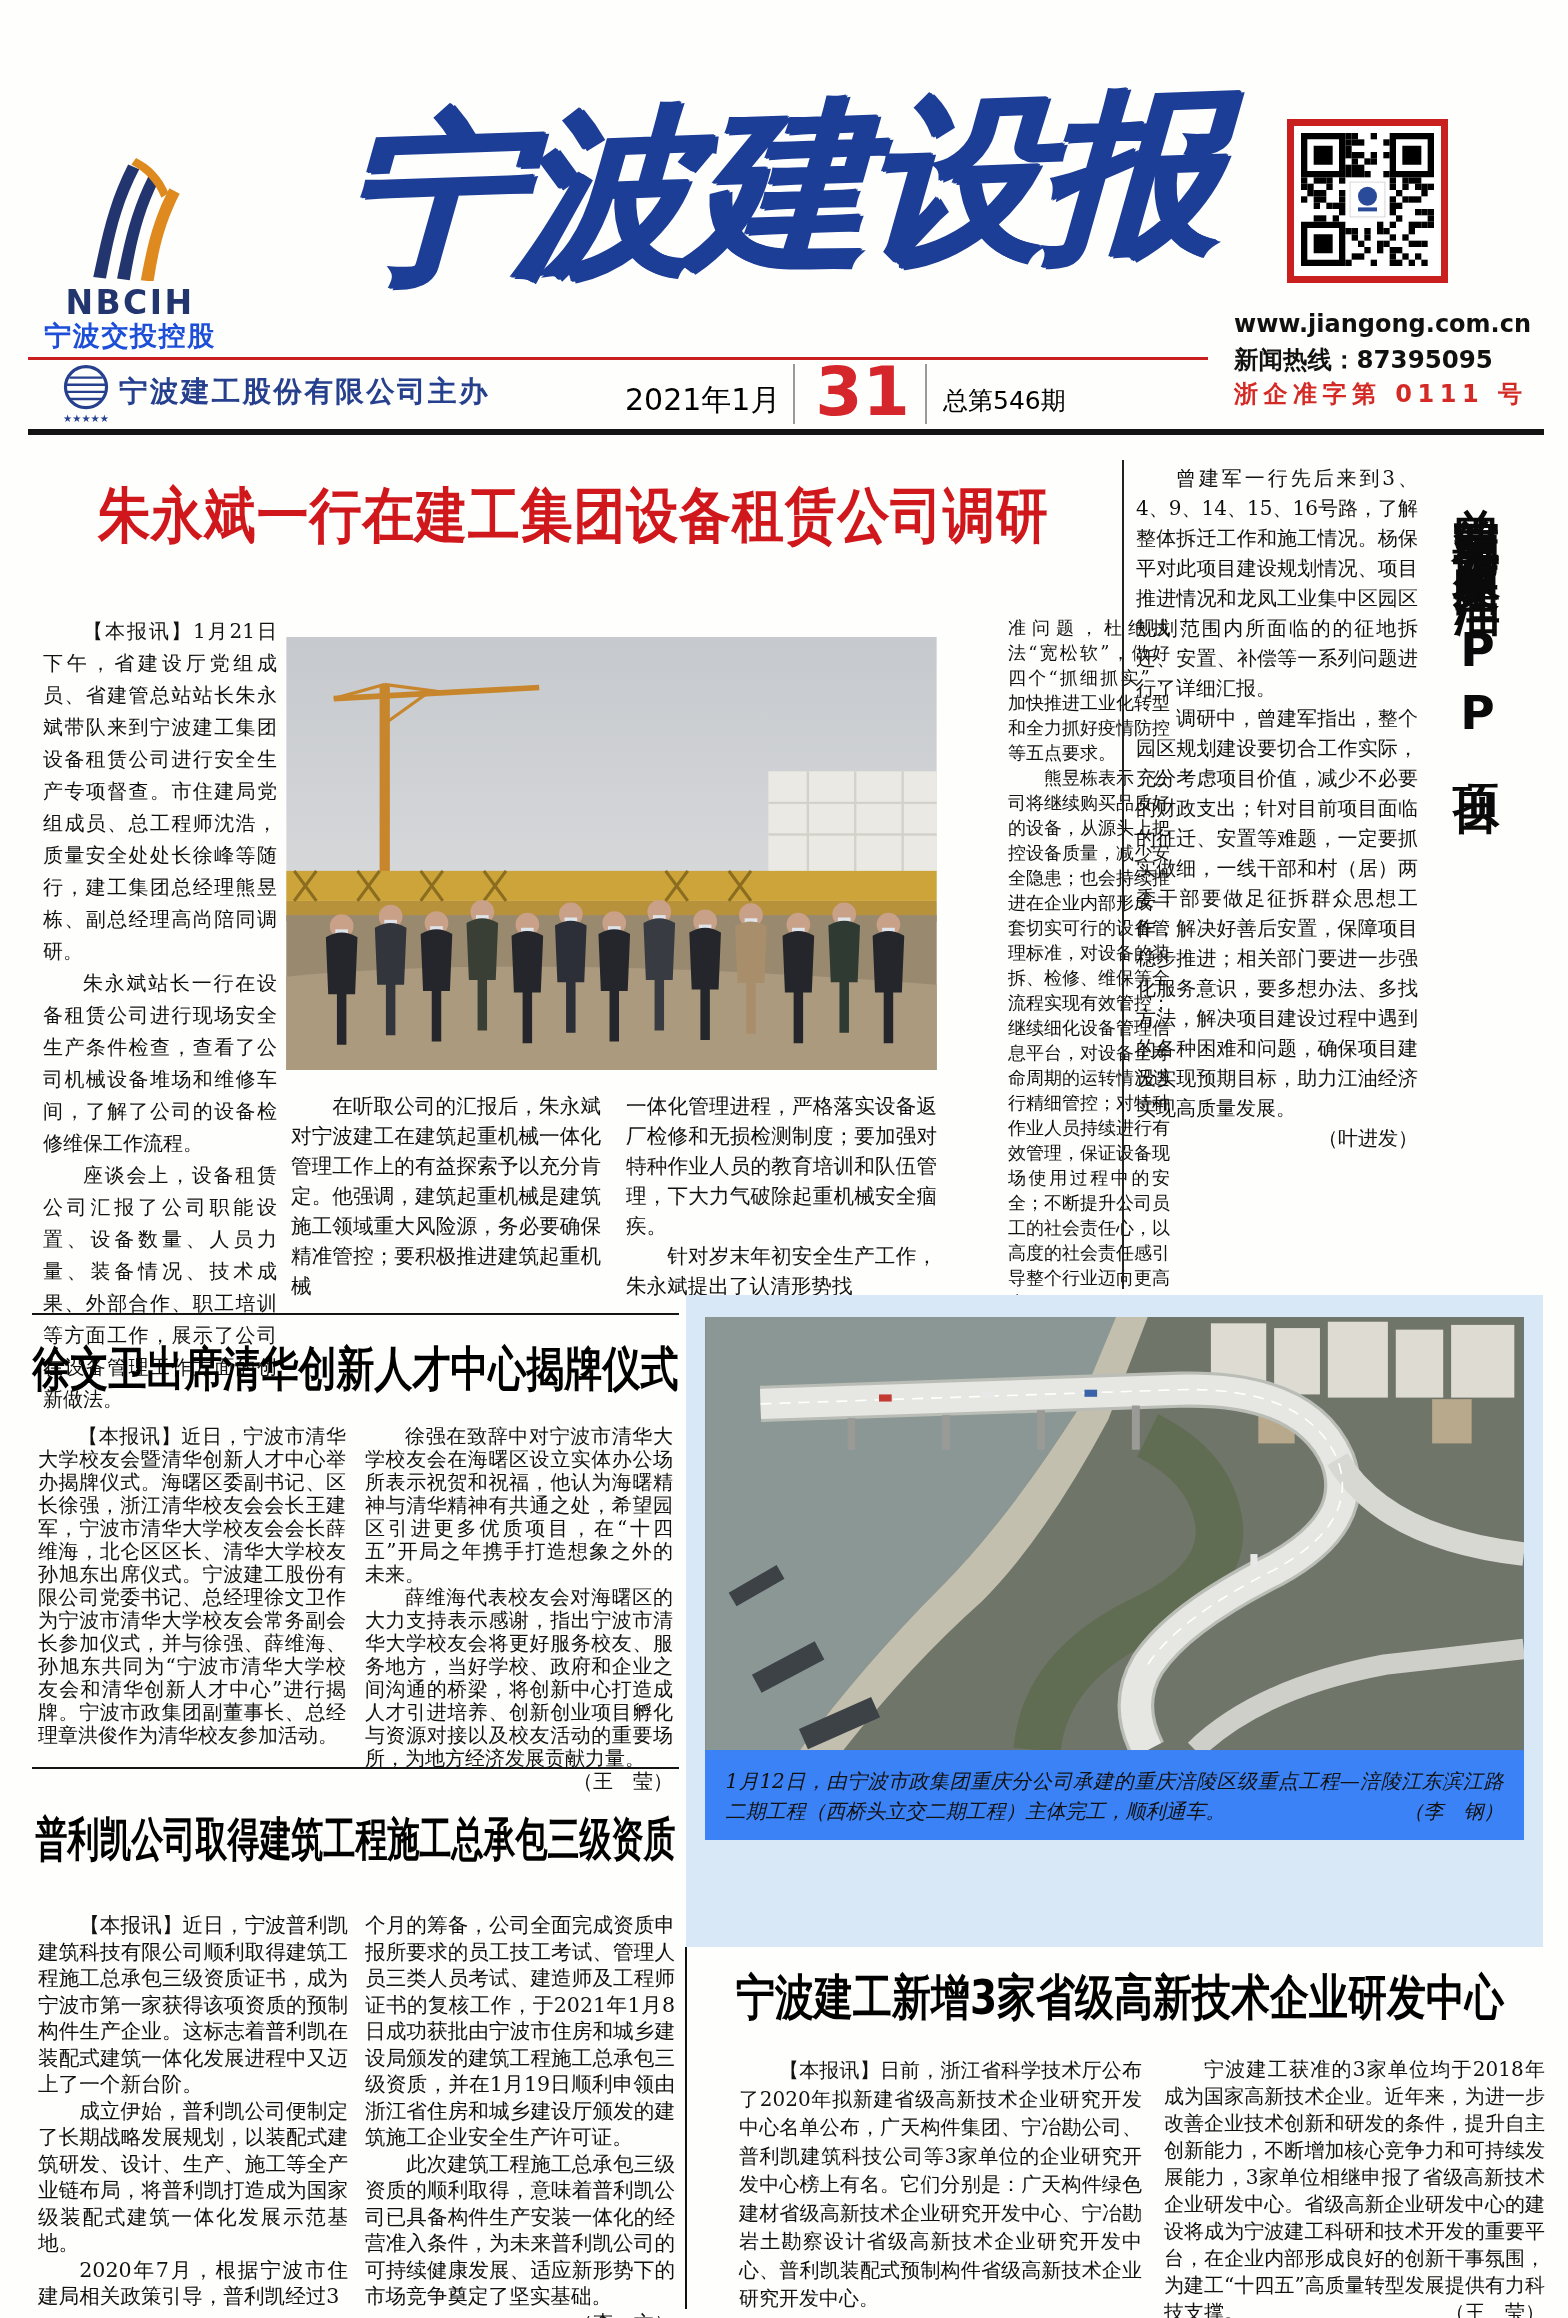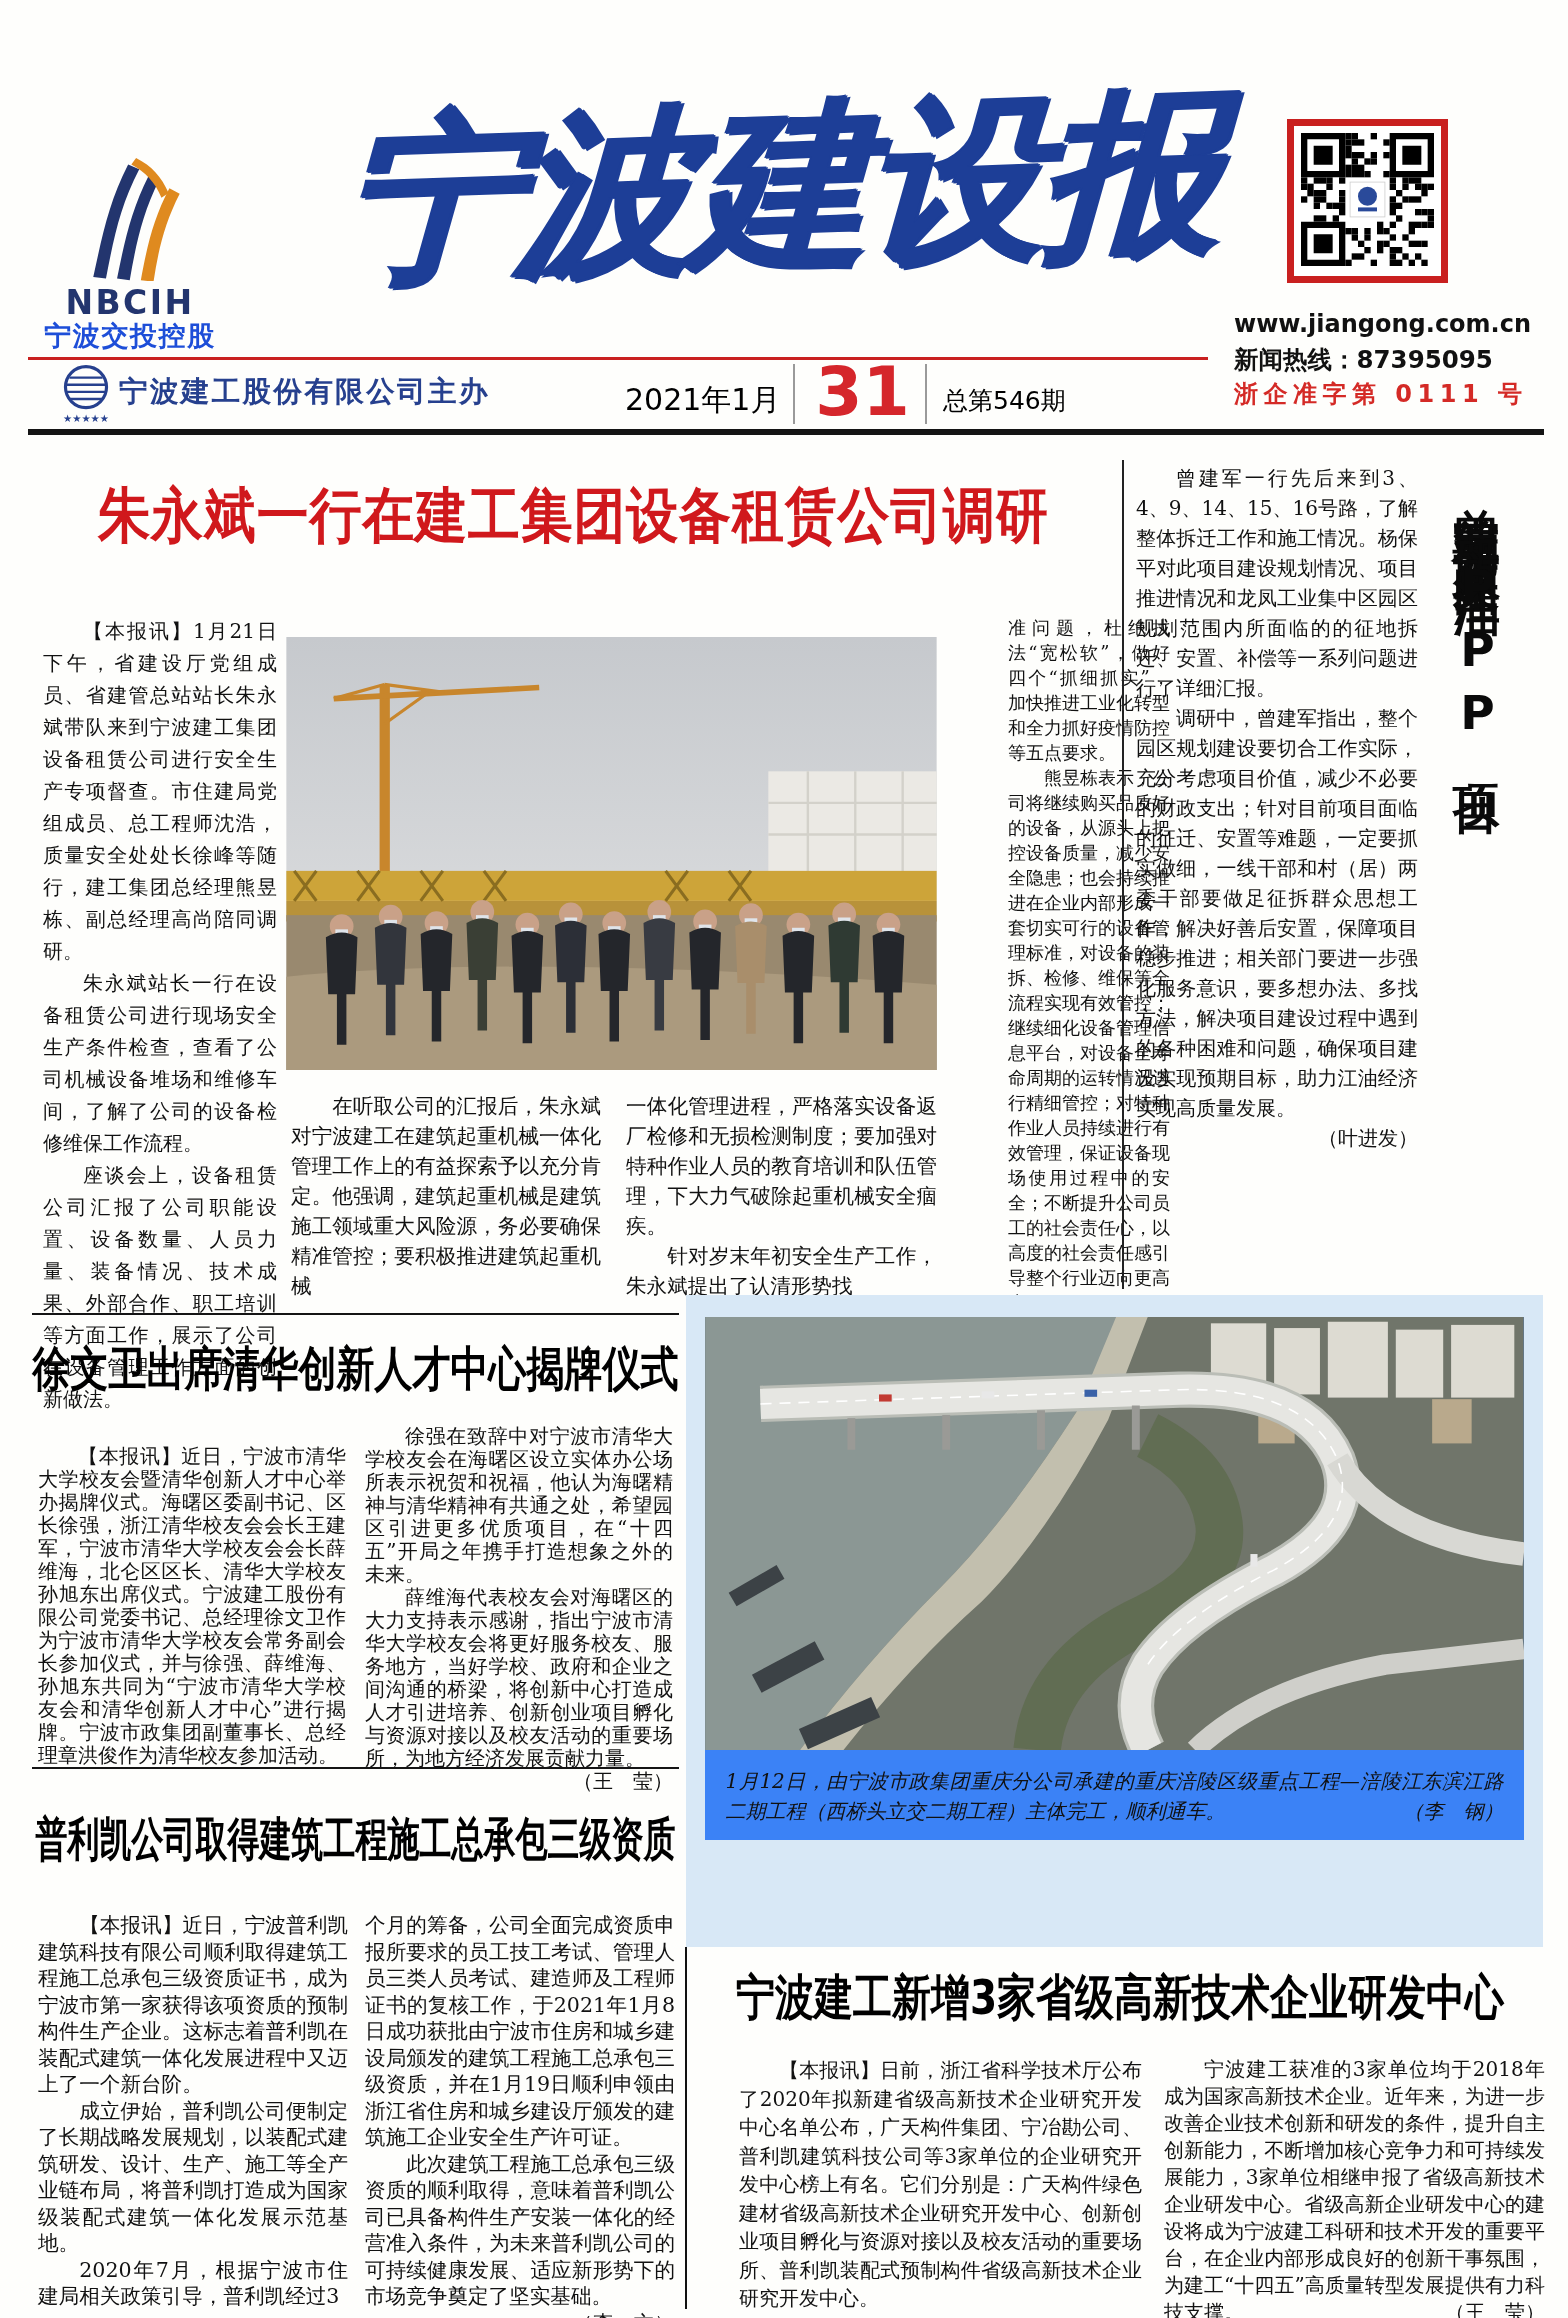--- a/index.html
+++ b/index.html
@@ -302,21 +302,21 @@
     <p class="para">曾建军一行先后来到3、4、9、14、15、16号路，了解整体拆迁工作和施工情况。杨保平对此项目建设规划情况、项目推进情况和龙凤工业集中区园区规划范围内所面临的的征地拆迁、安置、补偿等一系列问题进行了详细汇报。</p>
     <p class="para"><span>调研中，曾建军指出，整个园区规划建设要切合工作实际，充分考虑项目价值，减少不必要的财政支出；针对目前项目面临的征迁、安置等难题，一定要抓实做细，一线干部和村（居）两委干部要做足征拆群众思想工作，解决好善后安置，保障项目稳步推进；相关部门要进一步强化服务意识，要多想办法、多找方法，解决项目建设过程中遇到的各种困难和问题，确保项目建设实现预期目标，助力江油经济实现高质量发展。</span><span class="byline">（叶进发）</span></p>
   </div>
   <div class="abs jy-head" style="left:1446px;top:471px;height:830px;">曾建军调研市政集团江油PPP项目</div>
 
   <div class="abs rule-black" style="left:32px;top:1313px;width:647px;height:2.4px;"></div>
 
   <div class="abs headline-sec" style="left:32px;top:1344px;width:647px;font-size:38px;">
     <span class="sy125">徐文卫出席清华创新人才中心揭牌仪式</span>
   </div>
-  <div class="abs col c-mid" style="left:38px;top:1425px;width:308px;height:332px;margin-top:20px;">
+  <div class="abs col c-mid" style="left:38px;top:1425px;width:308px;height:332px;">
     <p class="para">【本报讯】近日，宁波市清华大学校友会暨清华创新人才中心举办揭牌仪式。海曙区委副书记、区长徐强，浙江清华校友会会长王建军，宁波市清华大学校友会会长薛维海，北仑区区长、清华大学校友孙旭东出席仪式。宁波建工股份有限公司党委书记、总经理徐文卫作为宁波市清华大学校友会常务副会长参加仪式，并与徐强、薛维海、孙旭东共同为“宁波市清华大学校友会和清华创新人才中心”进行揭牌。宁波市政集团副董事长、总经理章洪俊作为清华校友参加活动。</p>
   </div>
   <div class="abs col c-mid" style="left:365px;top:1425px;width:308px;height:332px;">
     <p class="para">徐强在致辞中对宁波市清华大学校友会在海曙区设立实体办公场所表示祝贺和祝福，他认为海曙精神与清华精神有共通之处，希望园区引进更多优质项目，在“十四五”开局之年携手打造想象之外的未来。</p>
     <p class="para"><span>薛维海代表校友会对海曙区的大力支持表示感谢，指出宁波市清华大学校友会将更好服务校友、服务地方，当好学校、政府和企业之间沟通的桥梁，将创新中心打造成人才引进培养、创新创业项目孵化与资源对接以及校友活动的重要场所，为地方经济发展贡献力量。</span><span class="byline">（王　莹）</span></p>
   </div>
 
   <div class="abs rule-black" style="left:32px;top:1767px;width:647px;height:2.4px;"></div>
 
   <div class="abs headline-sec" style="left:32px;top:1819px;width:647px;font-size:32px;">
@@ -378,20 +378,20 @@
       <div class="caption" style="padding:12.7px 20.6px 14.2px;">
         <span>1月12日，由宁波市政集团重庆分公司承建的重庆涪陵区级重点工程—涪陵江东滨江路二期工程（西桥头立交二期工程）主体完工，顺利通车。</span><span class="byline">（李　钢）</span>
       </div>
     </div>
   </div>
 
   <div class="abs headline-sec" style="left:696px;top:1971px;width:848px;font-size:39px;">
     <span class="sy125">宁波建工新增3家省级高新技术企业研发中心</span>
   </div>
   <div class="abs col c-yf1" style="left:739px;top:2056px;width:403px;height:261px;">
-    <p class="para">【本报讯】日前，浙江省科学技术厅公布了2020年拟新建省级高新技术企业研究开发中心名单公布，广天构件集团、宁冶勘公司、普利凯建筑科技公司等3家单位的企业研究开发中心榜上有名。它们分别是：广天构件绿色建材省级高新技术企业研究开发中心、创新创业项目孵化与资源对接以及校友活动的重要场所、普利凯装配式预制构件省级高新技术企业研究开发中心。</p>
+    <p class="para">【本报讯】日前，浙江省科学技术厅公布了2020年拟新建省级高新技术企业研究开发中心名单公布，广天构件集团、宁冶勘公司、普利凯建筑科技公司等3家单位的企业研究开发中心榜上有名。它们分别是：广天构件绿色建材省级高新技术企业研究开发中心、宁冶勘岩土勘察设计省级高新技术企业研究开发中心、普利凯装配式预制构件省级高新技术企业研究开发中心。</p>
   </div>
   <div class="abs col c-yf2" style="left:1164px;top:2056px;width:381px;height:261px;">
     <p class="para"><span>宁波建工获准的3家单位均于2018年成为国家高新技术企业。近年来，为进一步改善企业技术创新和研发的条件，提升自主创新能力，不断增加核心竞争力和可持续发展能力，3家单位相继申报了省级高新技术企业研发中心。省级高新企业研发中心的建设将成为宁波建工科研和技术开发的重要平台，在企业内部形成良好的创新干事氛围，为建工“十四五”高质量转型发展提供有力科技支撑。</span><span class="byline">（王　莹）</span></p>
   </div>
 
 </div>
 
 
 </body></html>

